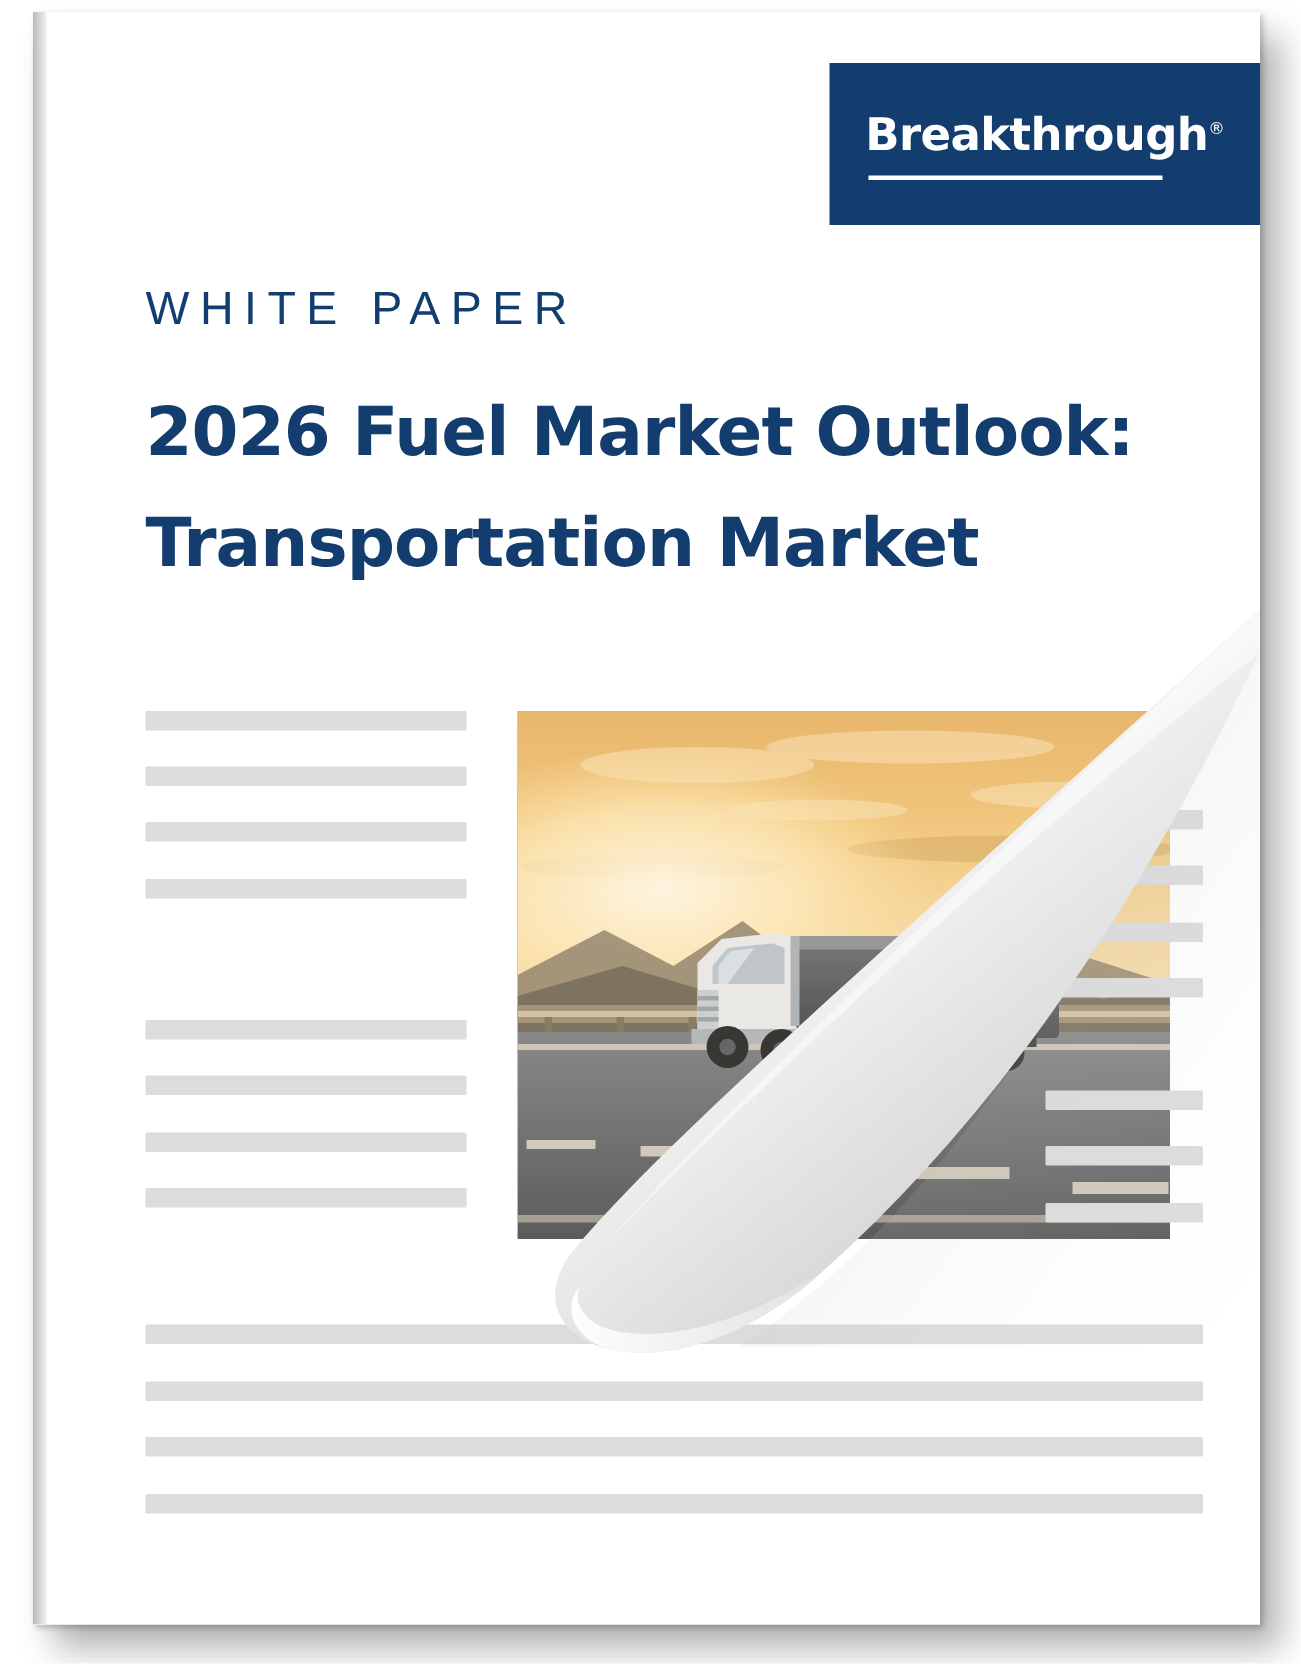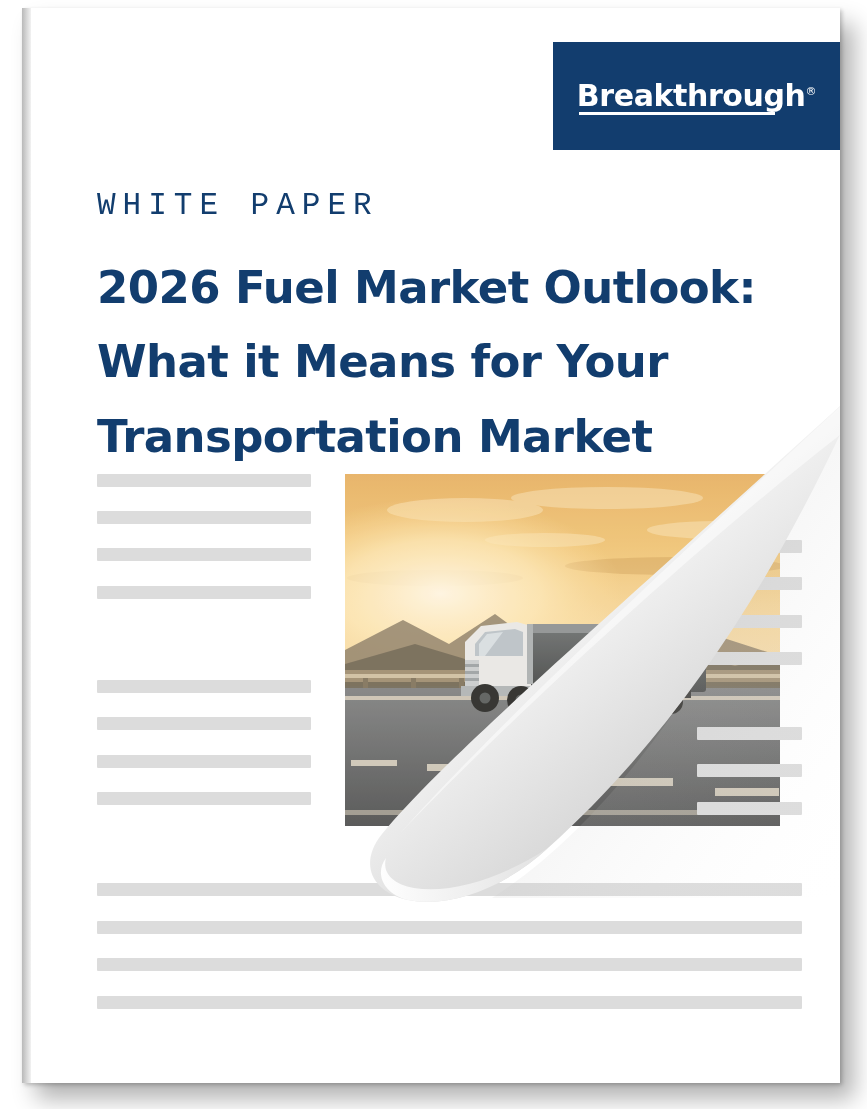--- a/index.html
+++ b/index.html
@@ -57,40 +57,40 @@
     align-items: center;
     justify-content: center;
   }
   .brand-text {
     color: #ffffff;
     font-family: "DejaVu Sans", sans-serif;
     font-size: 30px;
     font-weight: bold;
     letter-spacing: -0.4px;
     position: relative;
-    padding-bottom: 2px;
+    padding-bottom: 12px;
   }
   .brand-text .reg {
     font-size: 11px;
     vertical-align: super;
     font-weight: normal;
   }
   .brand-underline {
     position: absolute;
     left: 2px; bottom: 0px;
     height: 3px;
     width: 196px;
     background: #ffffff;
   }
 
   
   .kicker {
     position: absolute;
     left: 75px; top: 180px;
-    font-family: Liberation Mono, monospace;
+    font-family: Liberation Sans, sans-serif;
     font-size: 31px;
     letter-spacing: 7px;
     color: #123d6e;
     font-weight: 400;
   }
 
   .title {
     position: absolute;
     left: 75px; top: 243px;
     width: 620px;
@@ -151,21 +151,20 @@
       <div class="brand-text">
         <span>Breakthrough</span><span class="reg">®</span>
         <span class="brand-underline"></span>
       </div>
     </div>
 
     <div class="kicker">WHITE PAPER</div>
 
     <h1 class="title">
       <span class="line">2026 Fuel Market Outlook:</span>
-      <span class="line">What it Means for Your</span>
       <span class="line">Transportation Market</span>
     </h1>
 
     <div class="bar" style="left:75px;  top:466px; width:214px;"></div>
     <div class="bar" style="left:75px;  top:503px; width:214px;"></div>
     <div class="bar" style="left:75px;  top:540px; width:214px;"></div>
     <div class="bar" style="left:75px;  top:578px; width:214px;"></div>
 
     <div class="bar" style="left:75px;  top:672px; width:214px;"></div>
     <div class="bar" style="left:75px;  top:709px; width:214px;"></div>

